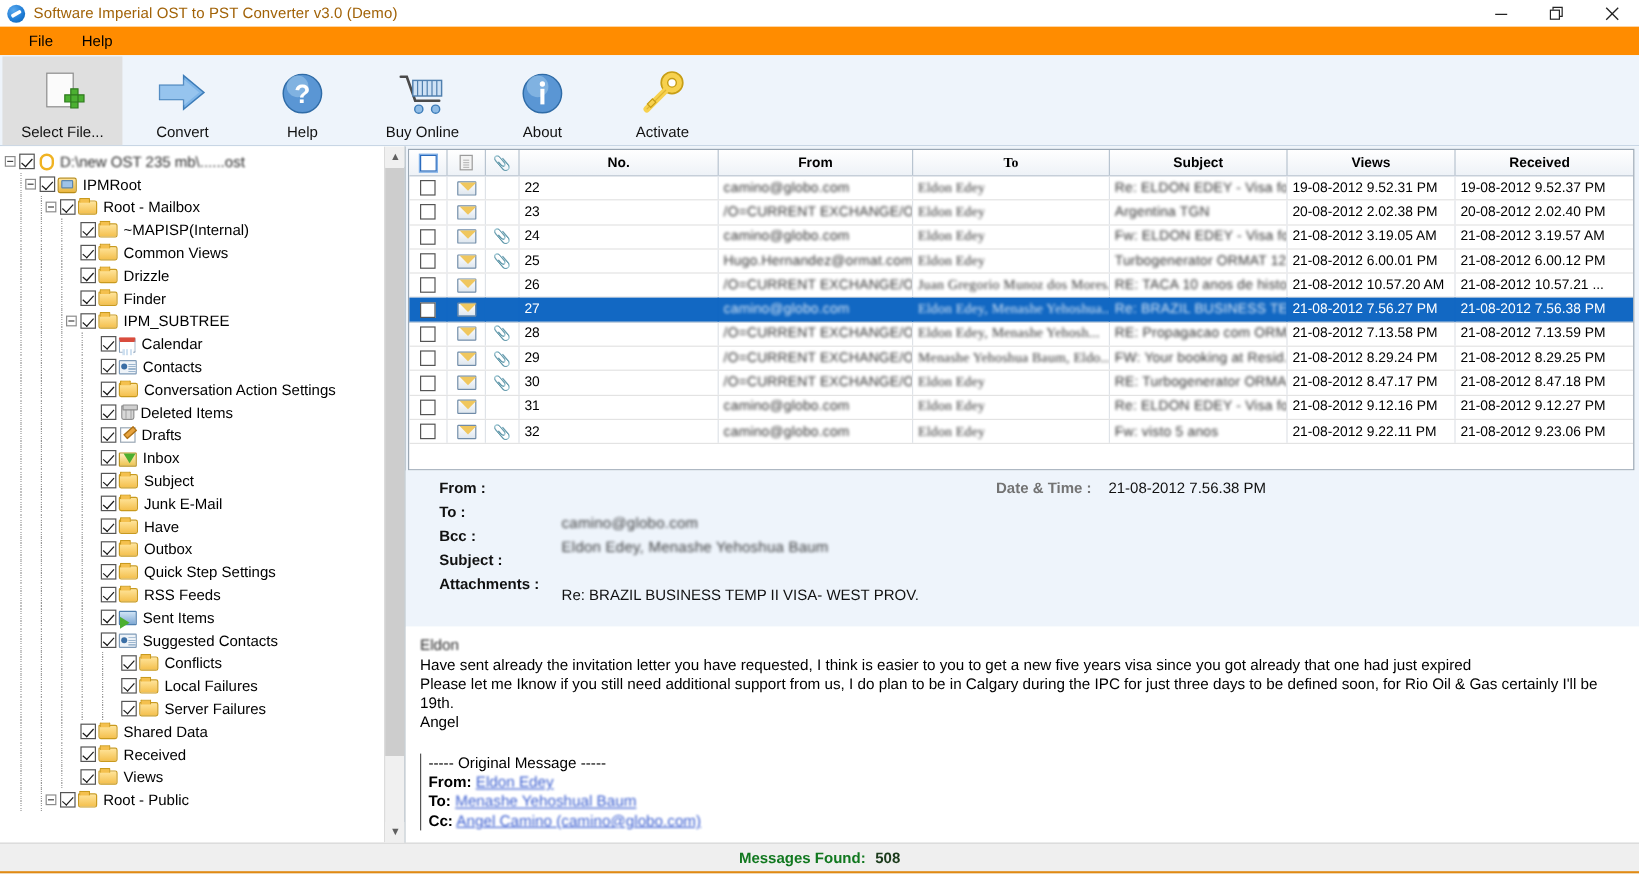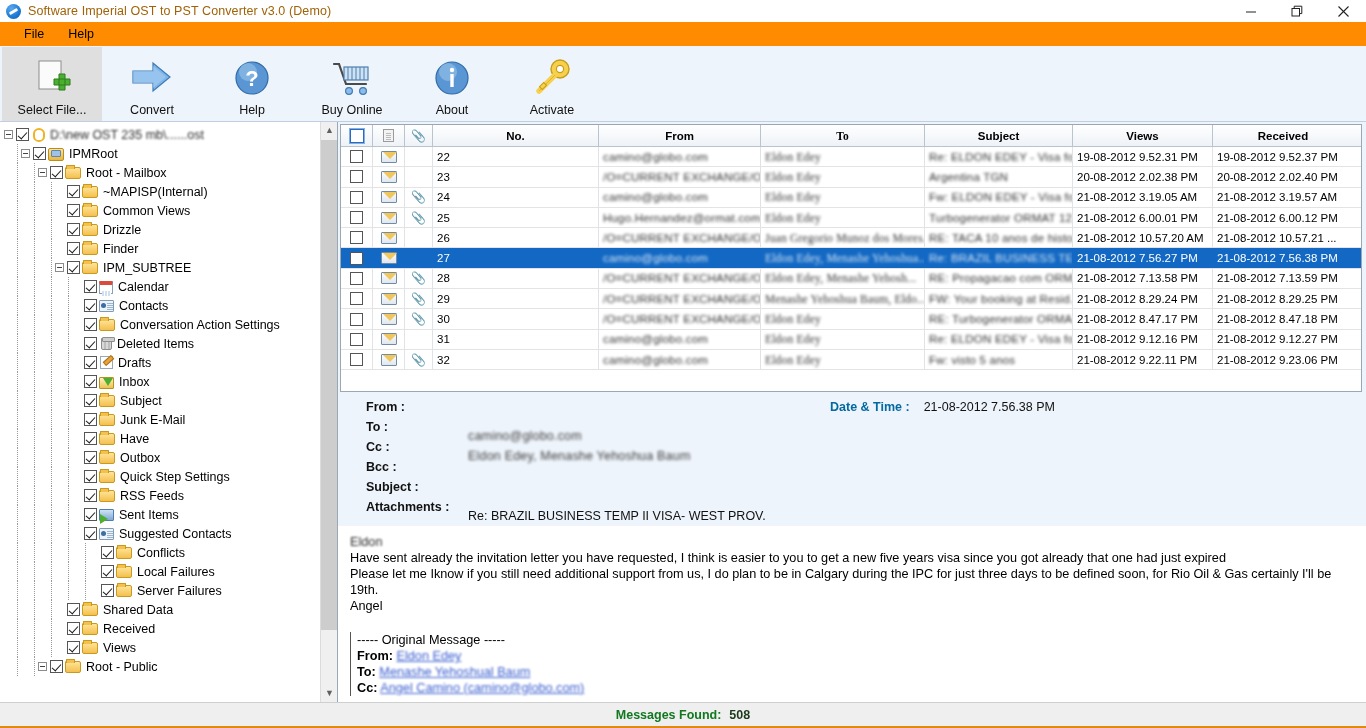--- a/index.html
+++ b/index.html
@@ -314,21 +314,21 @@
     font-size: 12.5px; font-weight: bold; color: #111;
     white-space: nowrap;
   }
   .dl-val {
     padding-left: 52px; font-size: 12.5px; color: #111; white-space: nowrap; margin-top: 29px;
   }
   #dt-block {
     position: absolute; left: 492px; top: 8px;
     display: flex; align-items: baseline; gap: 14px;
   }
-  #dt-lbl { font-size: 12.5px; font-weight: bold; color: #0369a1; }
+  #dt-lbl { font-size: 12.5px; font-weight: bold; color: #737373; }
   #dt-val { font-size: 12.5px; color: #111; }
 
   
   #mailbody {
     flex: 1 1 auto; min-height: 0;
     background: #ffffff;
     margin: 0 0 0 0;
     padding: 8px 12px 0 12px;
     font-size: 12.7px; color: #000; line-height: 16px;
     overflow: hidden;
@@ -1097,24 +1097,20 @@
       </div>
 
       <div id="details">
         <div class="dl-row">
           <div class="dl-lbl">From :</div>
           <div class="dl-val blur">camino@globo.com</div>
         </div>
         <div class="dl-row">
           <div class="dl-lbl">To :</div>
           <div class="dl-val blur">Eldon Edey, Menashe Yehoshua Baum</div>
-        </div>
-        <div class="dl-row">
-          <div class="dl-lbl">Cc :</div>
-          <div class="dl-val"></div>
         </div>
         <div class="dl-row">
           <div class="dl-lbl">Bcc :</div>
           <div class="dl-val"></div>
         </div>
         <div class="dl-row">
           <div class="dl-lbl">Subject :</div>
           <div class="dl-val">Re: BRAZIL BUSINESS TEMP II VISA- WEST PROV.</div>
         </div>
         <div class="dl-row">

